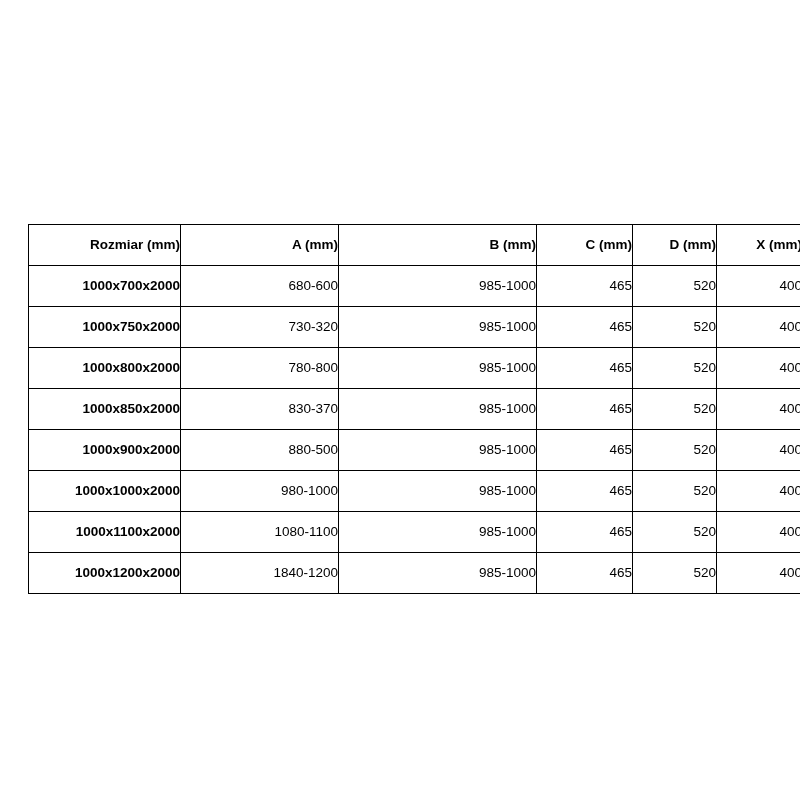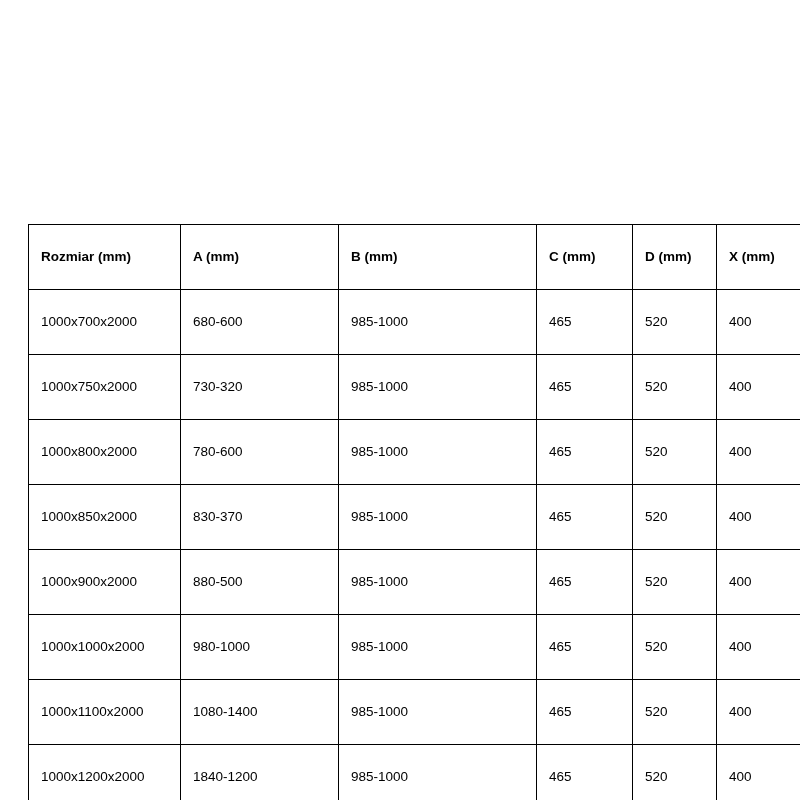--- a/index.html
+++ b/index.html
@@ -26,35 +26,35 @@
     width: 744px;
   }
   table.spec {
     border-collapse: collapse;
     width: 744px;
     table-layout: fixed;
   }
   table.spec th,
   table.spec td {
     border: 1px solid #000000;
-    text-align: left;
+    text-align: right;
     vertical-align: middle;
     font-size: 13.5px;
     color: #000000;
-    padding: 12px;
+    padding: 0;
     height: 40px;
     line-height: 40px;
     white-space: nowrap;
     overflow: hidden;
   }
   table.spec th {
     font-weight: bold;
   }
   table.spec td.size-cell {
-    font-weight: normal;
+    font-weight: bold;
     margin-left: 27px;
   }
   
   col.c0 { width: 152px; }
   col.c1 { width: 158px; }
   col.c2 { width: 198px; }
   col.c3 { width: 96px; }
   col.c4 { width: 84px; }
   col.c5 { width: 86px; }
 </style>
@@ -94,21 +94,21 @@
         <tr>
           <td class="size-cell">1000x750x2000</td>
           <td>730-320</td>
           <td>985-1000</td>
           <td>465</td>
           <td>520</td>
           <td>400</td>
         </tr>
         <tr>
           <td class="size-cell">1000x800x2000</td>
-          <td>780-600</td>
+          <td>780-800</td>
           <td>985-1000</td>
           <td>465</td>
           <td>520</td>
           <td>400</td>
         </tr>
         <tr>
           <td class="size-cell">1000x850x2000</td>
           <td>830-370</td>
           <td>985-1000</td>
           <td>465</td>
@@ -126,21 +126,21 @@
         <tr>
           <td class="size-cell">1000x1000x2000</td>
           <td>980-1000</td>
           <td>985-1000</td>
           <td>465</td>
           <td>520</td>
           <td>400</td>
         </tr>
         <tr>
           <td class="size-cell">1000x1100x2000</td>
-          <td>1080-1400</td>
+          <td>1080-1100</td>
           <td>985-1000</td>
           <td>465</td>
           <td>520</td>
           <td>400</td>
         </tr>
         <tr>
           <td class="size-cell">1000x1200x2000</td>
           <td>1840-1200</td>
           <td>985-1000</td>
           <td>465</td>

